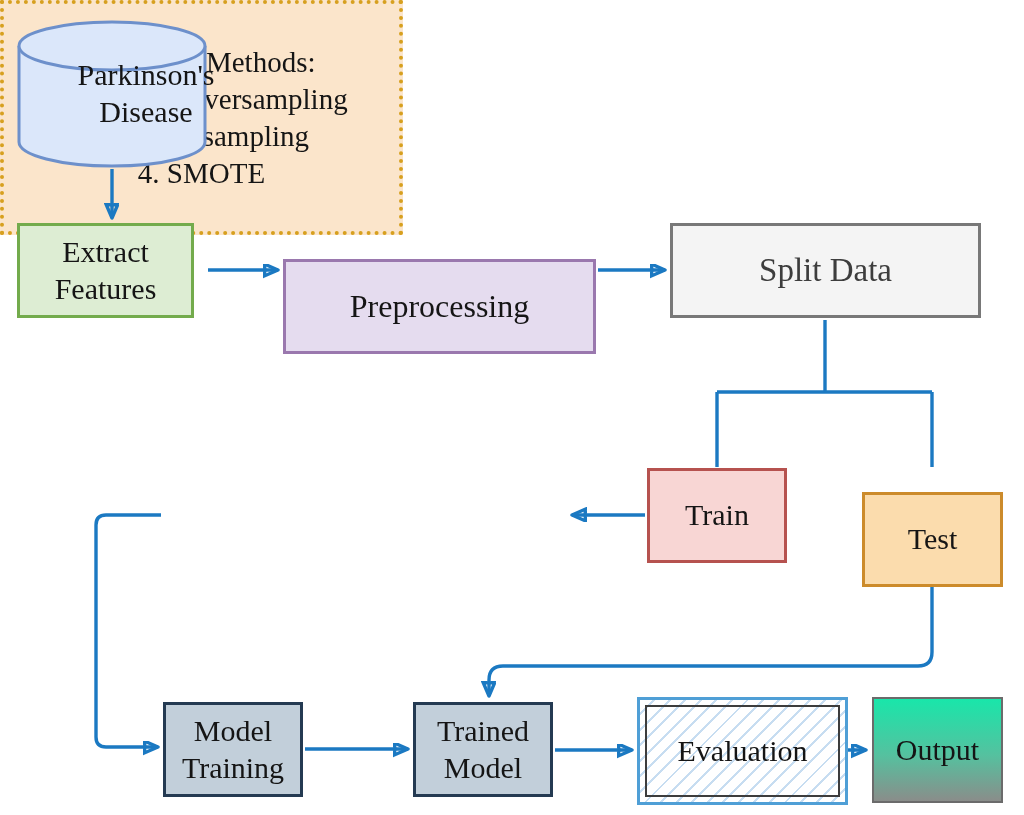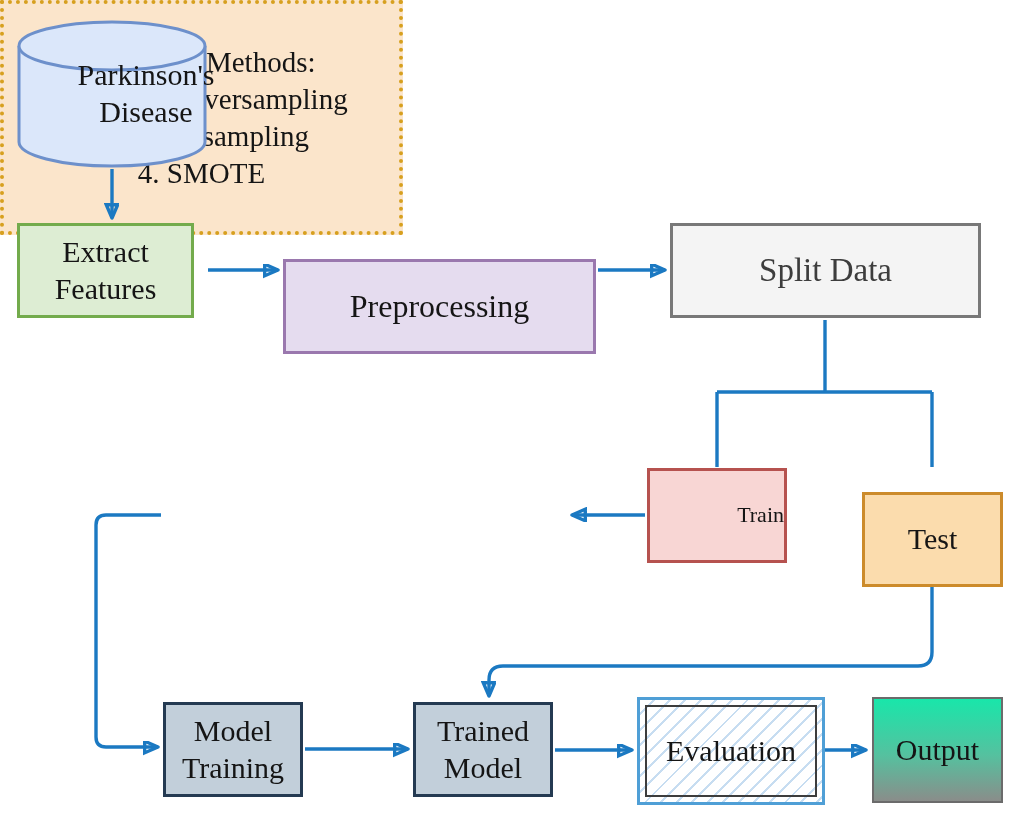--- a/index.html
+++ b/index.html
@@ -22,27 +22,27 @@
   #extract{left:17px;top:223px;width:177px;height:95px;background:#ddedd3;border:3px solid #73ab4c;font-size:30px;}
   #preproc{left:283px;top:223px;width:313px;height:95px;background:#e5dcef;border:3px solid #9a78ae;font-size:32px;margin-top:36px;}
   #split{left:670px;top:223px;width:311px;height:95px;background:#f4f4f4;border:3px solid #787878;font-size:33px;color:#3d3d3d;}
   
   #sampling{
     left:162px;top:397px;width:403px;height:235px;background:#fbe5cb;
     border:4px dotted #d7a01f;box-sizing:border-box;
     display:flex;flex-direction:column;align-items:center;justify-content:center;
     font-size:29px;line-height:37px;
   }
-  #train{left:647px;top:468px;width:140px;height:95px;background:#f8d6d4;border:3px solid #b6524f;font-size:22px;justify-content:flex-end;}
+  #train{left:647px;top:468px;width:140px;height:95px;background:#f8d6d4;border:3px solid #b6524f;font-size:30px;}
   #test{left:862px;top:468px;width:141px;height:95px;background:#fbdcad;border:3px solid #cc8b2b;font-size:30px;margin-top:24px;}
   
   #mtrain{left:163px;top:702px;width:140px;height:95px;background:#c2cfda;border:3px solid #243a52;font-size:30px;}
   #tmodel{left:413px;top:702px;width:140px;height:95px;background:#c2cfda;border:3px solid #243a52;font-size:30px;}
   #evaluation{
-    left:637px;top:697px;width:188px;height:108px;
+    left:637px;top:697px;width:211px;height:108px;
     border:3px solid #4f9fd6;font-size:30px;
     background:repeating-linear-gradient(135deg,#ffffff 0px,#ffffff 9px,#c7ddf1 9px,#c7ddf1 11px);
   }
   #evaluation .inner-frame{
     position:absolute;left:5px;top:5px;right:5px;bottom:5px;
     border:2px solid #3d3d3d;pointer-events:none;
   }
   #evaluation .lbl{position:relative;z-index:1;}
   #output{
     left:872px;top:697px;width:131px;height:106px;

